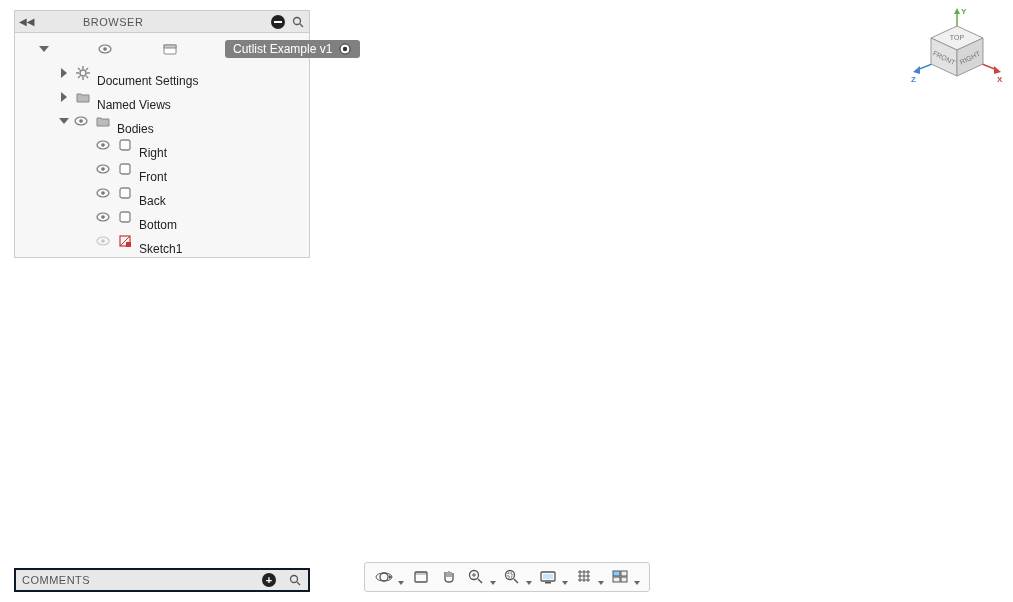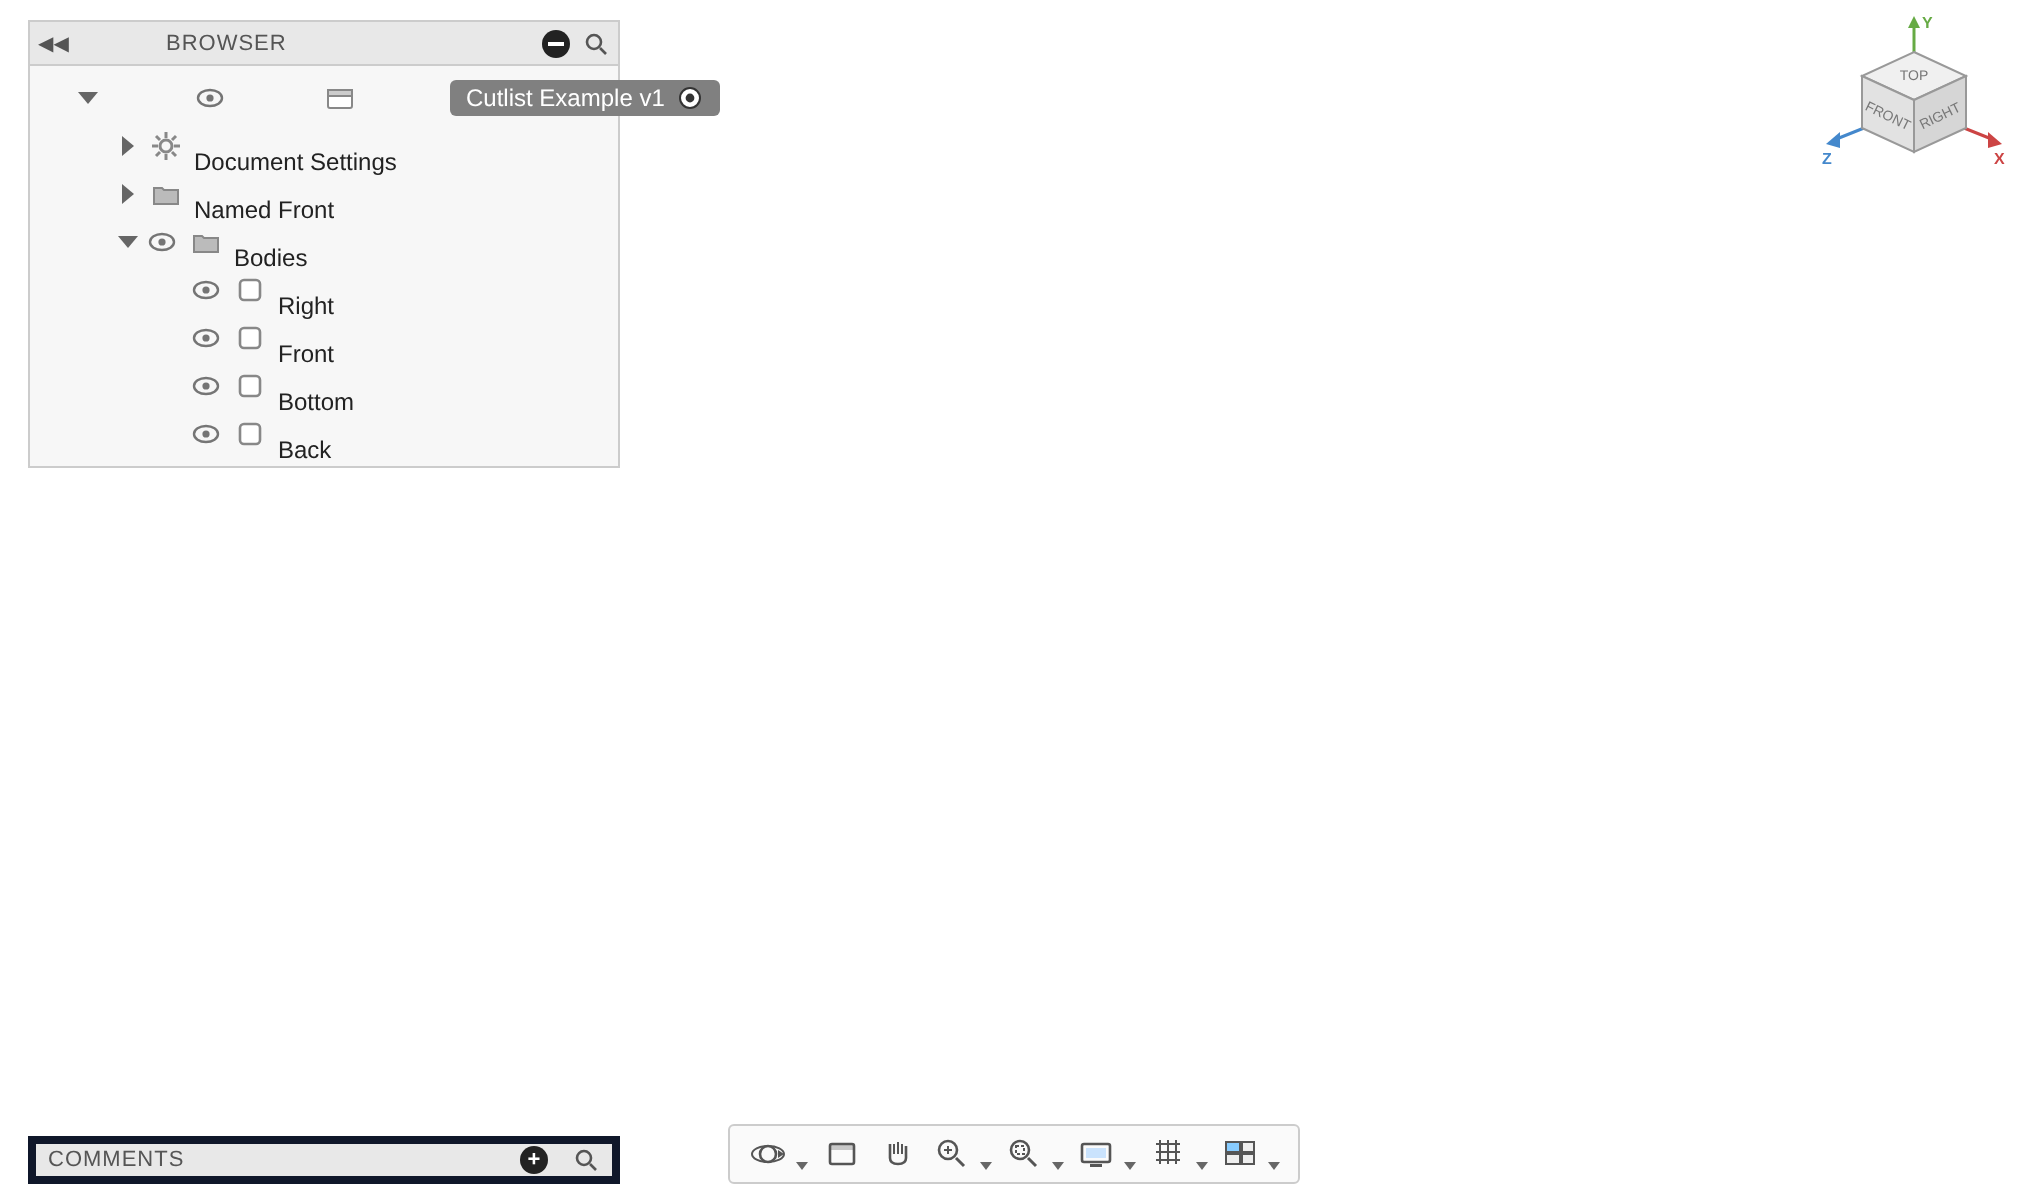--- a/index.html
+++ b/index.html
@@ -28,21 +28,21 @@
   .folder { width: 16px; height: 16px; display:inline-flex; align-items:center; justify-content:center; margin: 0 4px; }
   .icon { width: 16px; height: 16px; display:inline-flex; align-items:center; justify-content:center; margin: 0 4px; }
   .label { padding-left: 2px; color: #222; margin-top: 16px; }
   .indent1 { padding-left: 22px; }
   .indent2 { padding-left: 42px; }
   .indent3 { padding-left: 78px; }
 
   .radio-dot { width:14px; height:14px; display:inline-flex; align-items:center; justify-content:center; }
 
   
-  .comments-bar { position: absolute; left: 14px; bottom: 10px; width: 296px; height: 24px; border: 4px solid #0f172a; background: #e8e8e8; display: flex; align-items: center; padding: 0 6px; }
+  .comments-bar { position: absolute; left: 14px; bottom: 10px; width: 296px; height: 24px; border: 2px solid #0f172a; background: #e8e8e8; display: flex; align-items: center; padding: 0 6px; }
   .comments-title { flex: 1; font-size: 11px; color: #555; letter-spacing: 0.5px; }
   .plus-btn { width:14px; height:14px; border-radius:50%; background:#222; display:flex; align-items:center; justify-content:center; margin-right: 6px; cursor:pointer; }
   .plus-btn span { color:#fff; font-size:11px; font-weight:bold; line-height:1; }
 
   
   .viewcube { position: absolute; right: 8px; top: 4px; width: 96px; height: 96px; }
 
   
   .nav-toolbar { position: absolute; left: 50%; transform: translateX(-50%); bottom: 10px; height: 30px; border: 1px solid #ccc; background: #fafafa; display: flex; align-items: center; padding: 0 6px; border-radius: 3px; }
   .tool-btn { width: 28px; height: 26px; display:flex; align-items:center; justify-content:center; cursor:pointer; border-radius: 2px; position: relative; }
@@ -181,21 +181,21 @@
         <span class="label">Document Settings</span>
       </div>
 
       <div class="tree-row indent2">
         <span class="tri right"></span>
         <span class="folder">
           <svg width="14" height="14" viewBox="0 0 14 14">
               <path d="M1 4 h4 l1 1 h7 v7 h-12 z" fill="#bbb" stroke="#888"></path>
             </svg>
         </span>
-        <span class="label">Named Front</span>
+        <span class="label">Named Views</span>
       </div>
 
 
       <div class="tree-row indent2">
         <span class="tri down"></span>
         <span class="eye">
           <svg width="14" height="14" viewBox="0 0 14 14">
               <ellipse cx="7" cy="7" rx="6" ry="4" fill="none" stroke="#555" stroke-width="1.2"></ellipse>
               <circle cx="7" cy="7" r="1.8" fill="#555"></circle>
             </svg>
@@ -241,38 +241,54 @@
             <svg width="14" height="14" viewBox="0 0 14 14">
               <ellipse cx="7" cy="7" rx="6" ry="4" fill="none" stroke="#555" stroke-width="1.2"></ellipse>
               <circle cx="7" cy="7" r="1.8" fill="#555"></circle>
             </svg>
           </span>
         <span class="icon">
             <svg width="14" height="14" viewBox="0 0 14 14">
               <rect x="2" y="2" width="10" height="10" rx="2" fill="#fff" stroke="#888" stroke-width="1.3"></rect>
             </svg>
           </span>
+        <span class="label">Back</span>
+      </div>
+      <div class="tree-row indent3">
+        <span class="eye">
+            <svg width="14" height="14" viewBox="0 0 14 14">
+              <ellipse cx="7" cy="7" rx="6" ry="4" fill="none" stroke="#555" stroke-width="1.2"></ellipse>
+              <circle cx="7" cy="7" r="1.8" fill="#555"></circle>
+            </svg>
+          </span>
+        <span class="icon">
+            <svg width="14" height="14" viewBox="0 0 14 14">
+              <rect x="2" y="2" width="10" height="10" rx="2" fill="#fff" stroke="#888" stroke-width="1.3"></rect>
+            </svg>
+          </span>
         <span class="label">Bottom</span>
       </div>
+
+
       <div class="tree-row indent3">
-        <span class="eye">
-            <svg width="14" height="14" viewBox="0 0 14 14">
-              <ellipse cx="7" cy="7" rx="6" ry="4" fill="none" stroke="#555" stroke-width="1.2"></ellipse>
-              <circle cx="7" cy="7" r="1.8" fill="#555"></circle>
-            </svg>
-          </span>
-        <span class="icon">
-            <svg width="14" height="14" viewBox="0 0 14 14">
-              <rect x="2" y="2" width="10" height="10" rx="2" fill="#fff" stroke="#888" stroke-width="1.3"></rect>
-            </svg>
-          </span>
-        <span class="label">Back</span>
-      </div>
-
-
+        <span class="eye dim">
+            <svg width="14" height="14" viewBox="0 0 14 14">
+              <ellipse cx="7" cy="7" rx="6" ry="4" fill="none" stroke="#555" stroke-width="1.2"></ellipse>
+              <circle cx="7" cy="7" r="1.8" fill="#555"></circle>
+            </svg>
+          </span>
+        <span class="icon">
+            <svg width="14" height="14" viewBox="0 0 14 14">
+              <rect x="2" y="2" width="10" height="10" fill="none" stroke="#c33" stroke-width="1.2"></rect>
+              <line x1="2" y1="12" x2="12" y2="2" stroke="#c33" stroke-width="1"></line>
+              <rect x="8" y="8" width="5" height="5" fill="#c33"></rect>
+            </svg>
+          </span>
+        <span class="label">Sketch1</span>
+      </div>
 
     </div>
   </div>
 
   <div class="comments-bar">
     <span class="comments-title">COMMENTS</span>
     <span class="plus-btn">
         <span>+</span>
       </span>
     <span class="search-btn">

